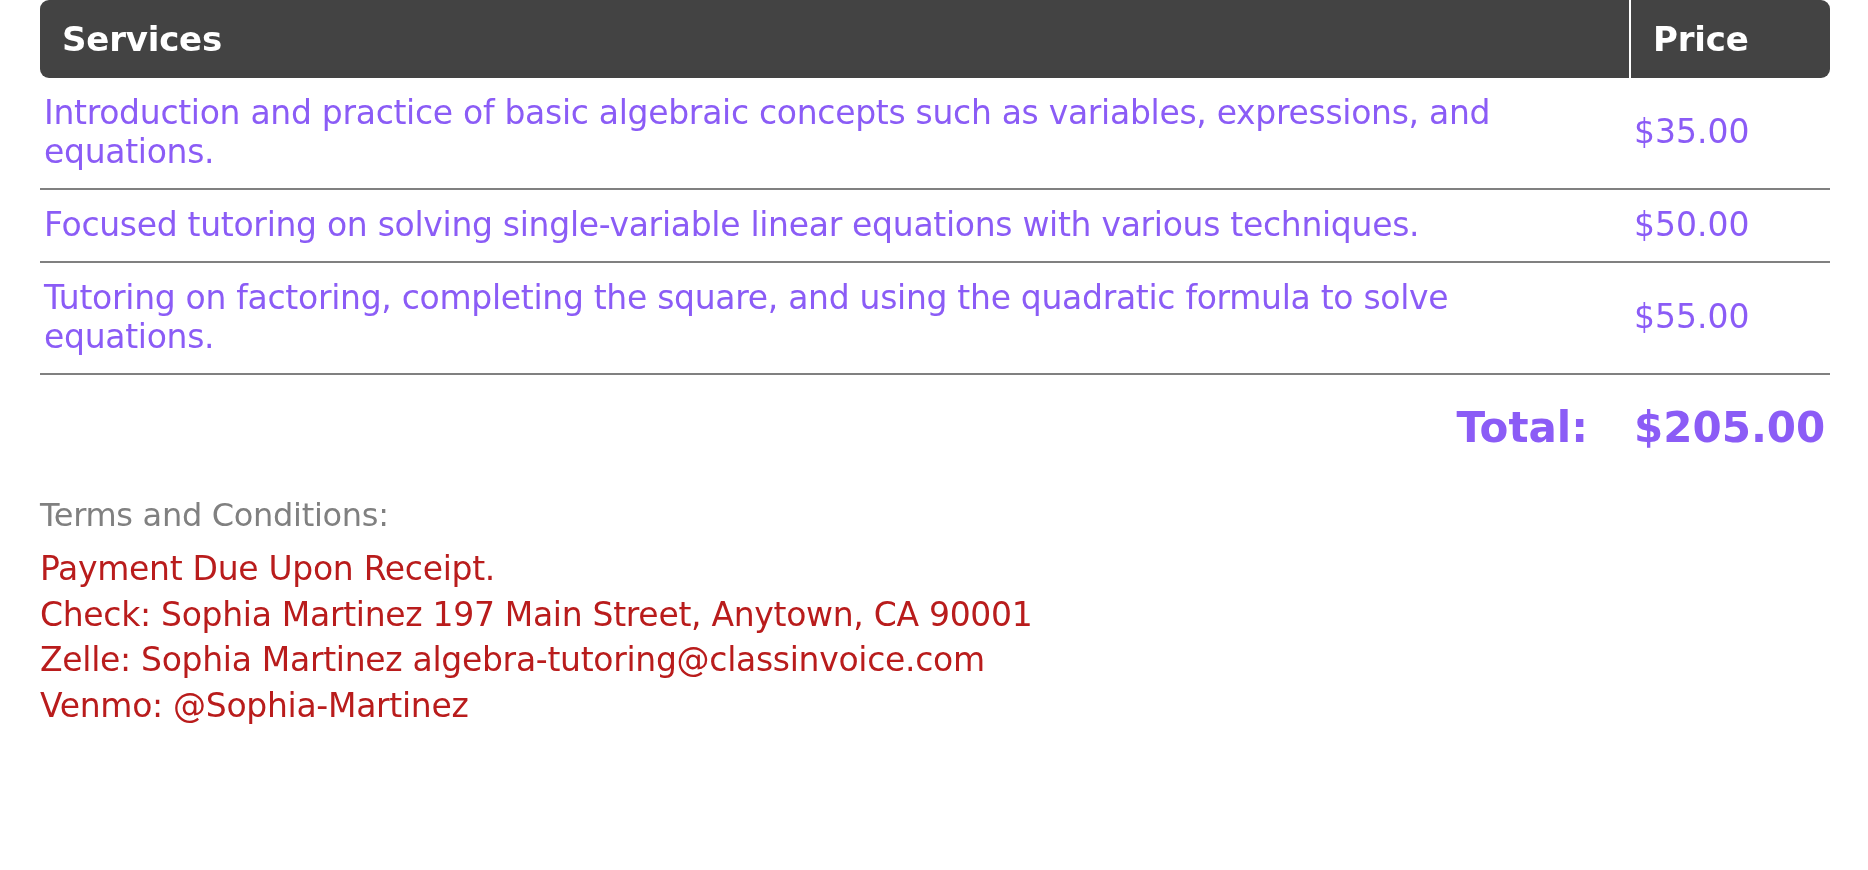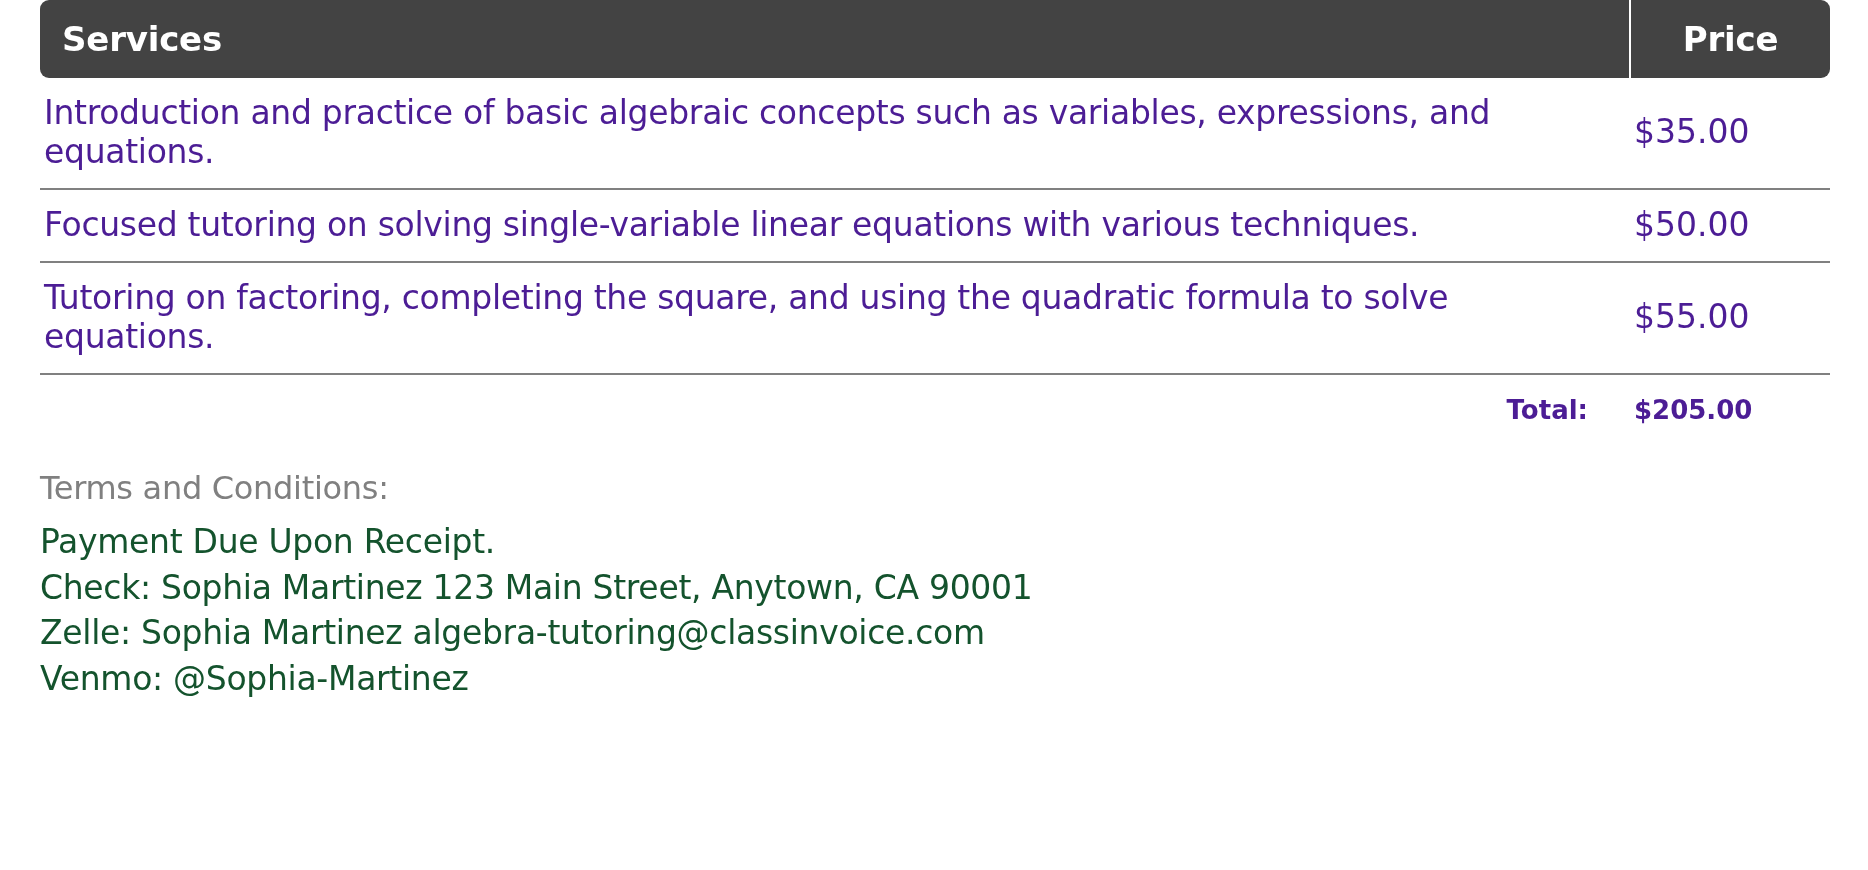--- a/index.html
+++ b/index.html
@@ -45,73 +45,73 @@
     vertical-align: middle;
     box-sizing: border-box;
   }
   .th-services {
     text-align: left;
     border-top-left-radius: 9px;
     border-bottom-left-radius: 9px;
     border-right: 2px solid #ffffff;
   }
   .th-price {
-    text-align: center;
+    text-align: left;
     border-top-right-radius: 9px;
     border-bottom-right-radius: 9px;
     width: 200px;
   }
 
   .td {
     font-size: 33px;
     line-height: 1.18;
-    color: #4c1d95;
+    color: #8b5cf6;
     padding: 16px 4px 16px 4px;
     vertical-align: middle;
     border-bottom: 2px solid #808080;
     box-sizing: border-box;
   }
   .td-desc {
     text-align: left;
     padding-right: 20px;
     letter-spacing: -0.3px;
   }
   .td-price {
     text-align: left;
     width: 200px;
     white-space: nowrap;
     padding-right: 4px;
   }
 
   .total-row .td {
     border-bottom: none;
     font-weight: bold;
-    font-size: 26px;
-    padding-top: 20px;
+    font-size: 42px;
+    padding-top: 28px;
     padding-bottom: 6px;
   }
   .total-row .td-label {
     text-align: right;
     padding-right: 42px;
   }
 
   
   .terms {
     width: 1790px;
     margin: 38px auto 0 auto;
   }
   .terms-title {
     font-size: 32px;
     color: #808080;
     letter-spacing: -0.3px;
     margin-bottom: 12px;
   }
   .terms-line {
     font-size: 33px;
-    color: #14532d;
+    color: #b91c1c;
     letter-spacing: -0.3px;
     line-height: 1.38;
   }
 </style>
 </head>
 <body>
 
 <div class="page">
 
   <table class="invoice-table">
@@ -141,18 +141,18 @@
       <tr class="total-row">
         <td class="td td-label">Total:</td>
         <td class="td td-price">$205.00</td>
       </tr>
     </tbody>
   </table>
 
   <div class="terms">
     <div class="terms-title">Terms and Conditions:</div>
     <div class="terms-line">Payment Due Upon Receipt.</div>
-    <div class="terms-line">Check: Sophia Martinez 123 Main Street, Anytown, CA 90001</div>
+    <div class="terms-line">Check: Sophia Martinez 197 Main Street, Anytown, CA 90001</div>
     <div class="terms-line">Zelle: Sophia Martinez algebra-tutoring@classinvoice.com</div>
     <div class="terms-line">Venmo: @Sophia-Martinez</div>
   </div>
 
 </div>
 
 </body></html>

